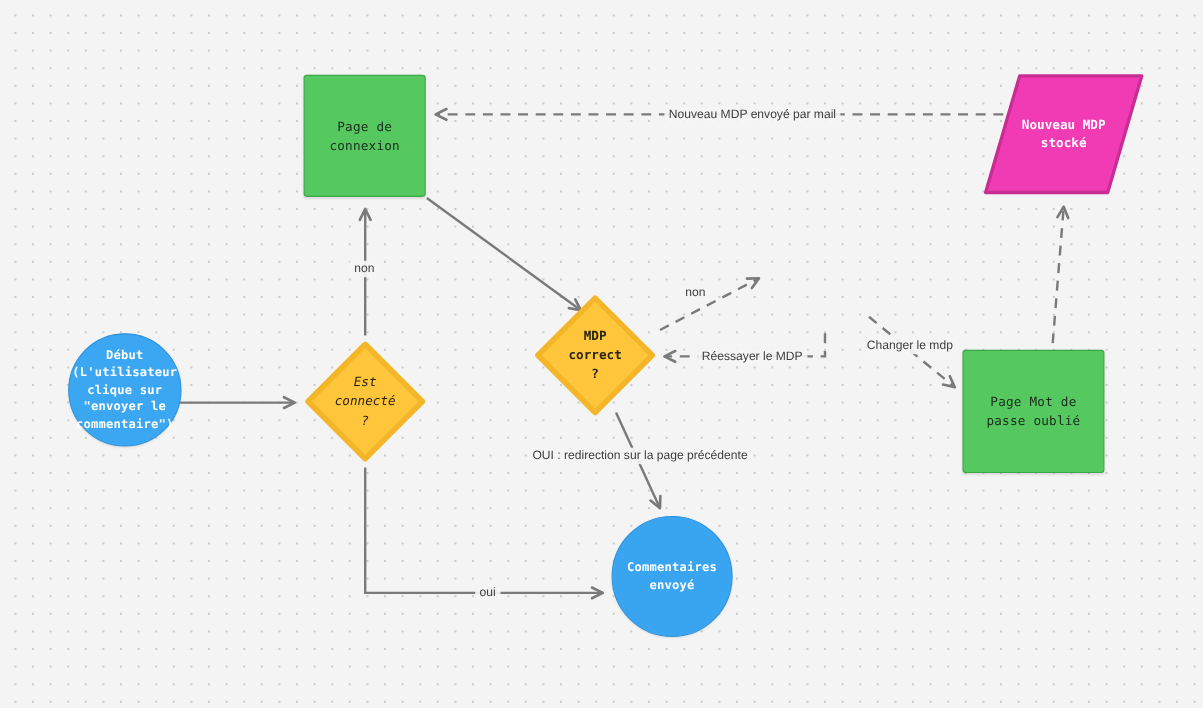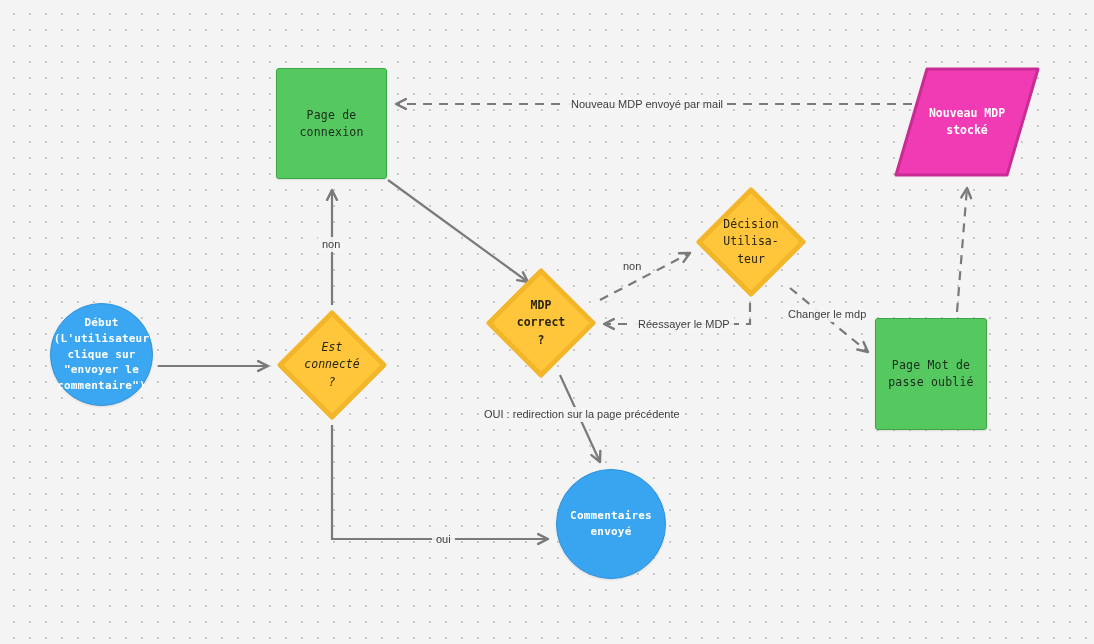--- a/index.html
+++ b/index.html
@@ -42,21 +42,21 @@
   
   .circle {
     border-radius: 50%;
     background: #39A4F0;
     border: 1px solid #2f93db;
     color: #ffffff;
     font-size: 11px;
     font-weight: bold;
     box-shadow: 0 1px 2px rgba(0,0,0,0.10);
   }
-  .circle.start { background: #3BA7F2; }
+  .circle.start { background: #3BA7F2; margin-left: 12px; }
   
   .rect {
     background: #55C95F;
     border: 1.5px solid #3aa845;
     border-radius: 3px;
     color: #1b2b1d;
     font-size: 11.5px;
     box-shadow: 0 1px 2px rgba(0,0,0,0.10);
   }
   
@@ -169,48 +169,40 @@
 
   <div class="diamond-wrap" style="left:485px; top:267px; width:112px; height:112px;font-weight:bold;">
     <svg class="diamond-shape" viewBox="0 0 112 112">
       <polygon points="56,4 108,56 56,108 4,56" fill="#FFC63B" stroke="#F2B628" stroke-width="5" stroke-linejoin="round"></polygon>
     </svg>
     <span class="label">MDP
 correct
 ?</span>
   </div>
 
-  <div class="diamond-wrap" style="left:695px; top:186px; width:112px; height:112px;">
-    <svg class="diamond-shape" viewBox="0 0 112 112">
-      <polygon points="56,4 108,56 56,108 4,56" fill="#FFC63B" stroke="#F2B628" stroke-width="5" stroke-linejoin="round"></polygon>
-    </svg>
-    <span class="label">Décision
-Utilisa-
-teur</span>
-  </div>
 
   <div class="para-wrap" style="left:893px; top:66px; width:148px; height:112px;font-weight:bold;">
     <svg class="para-shape" viewBox="0 0 148 112">
       <polygon points="34,3 145,3 114,109 3,109" fill="#F03BB4" stroke="#c72d92" stroke-width="3" stroke-linejoin="round"></polygon>
     </svg>
     <span class="label">Nouveau MDP
 stocké</span>
   </div>
 
-  <div class="node rect" style="left:875px; top:318px; width:112px; height:112px;">
+  <div class="node rect" style="left:875px; top:318px; width:129px; height:112px;">
     <span class="label">Page Mot de
 passe oublié</span>
   </div>
 
   <div class="node circle" style="left:556px; top:469px; width:110px; height:110px;">
     <span class="label">Commentaires
 envoyé</span>
   </div>
 
   <div class="edge-label" style="left:318px; top:237px;">non</div>
   <div class="edge-label" style="left:432px; top:532px;">oui</div>
   <div class="edge-label" style="left:619px; top:259px;">non</div>
   <div class="edge-label" style="left:634px; top:317px;">Réessayer le MDP</div>
   <div class="edge-label" style="left:784px; top:307px;">Changer le mdp</div>
-  <div class="edge-label" style="left:567px; top:97px;">Nouveau MDP envoyé par mail</div>
+  <div class="edge-label" style="left:604px; top:97px;">Nouveau MDP envoyé par mail</div>
   <div class="edge-label" style="left:480px; top:407px;">OUI : redirection sur la page précédente</div>
 
 </div>
 
 </body></html>

